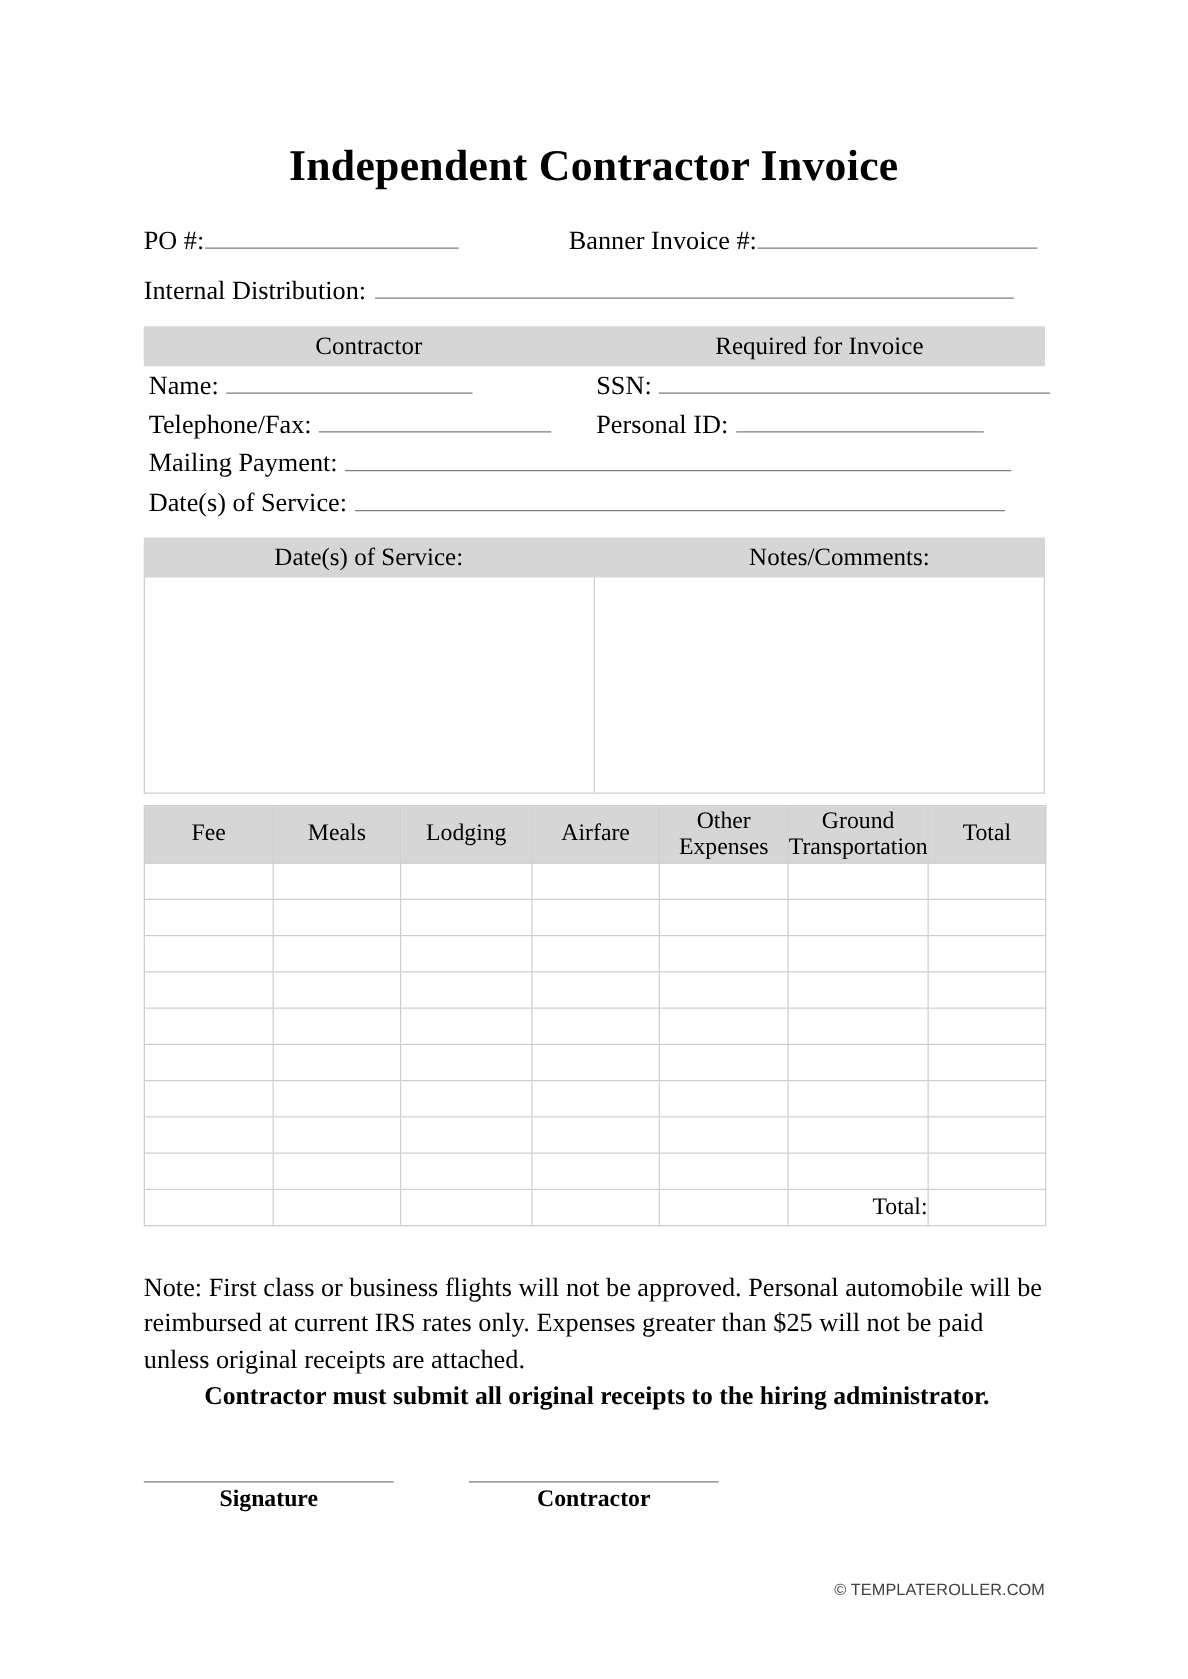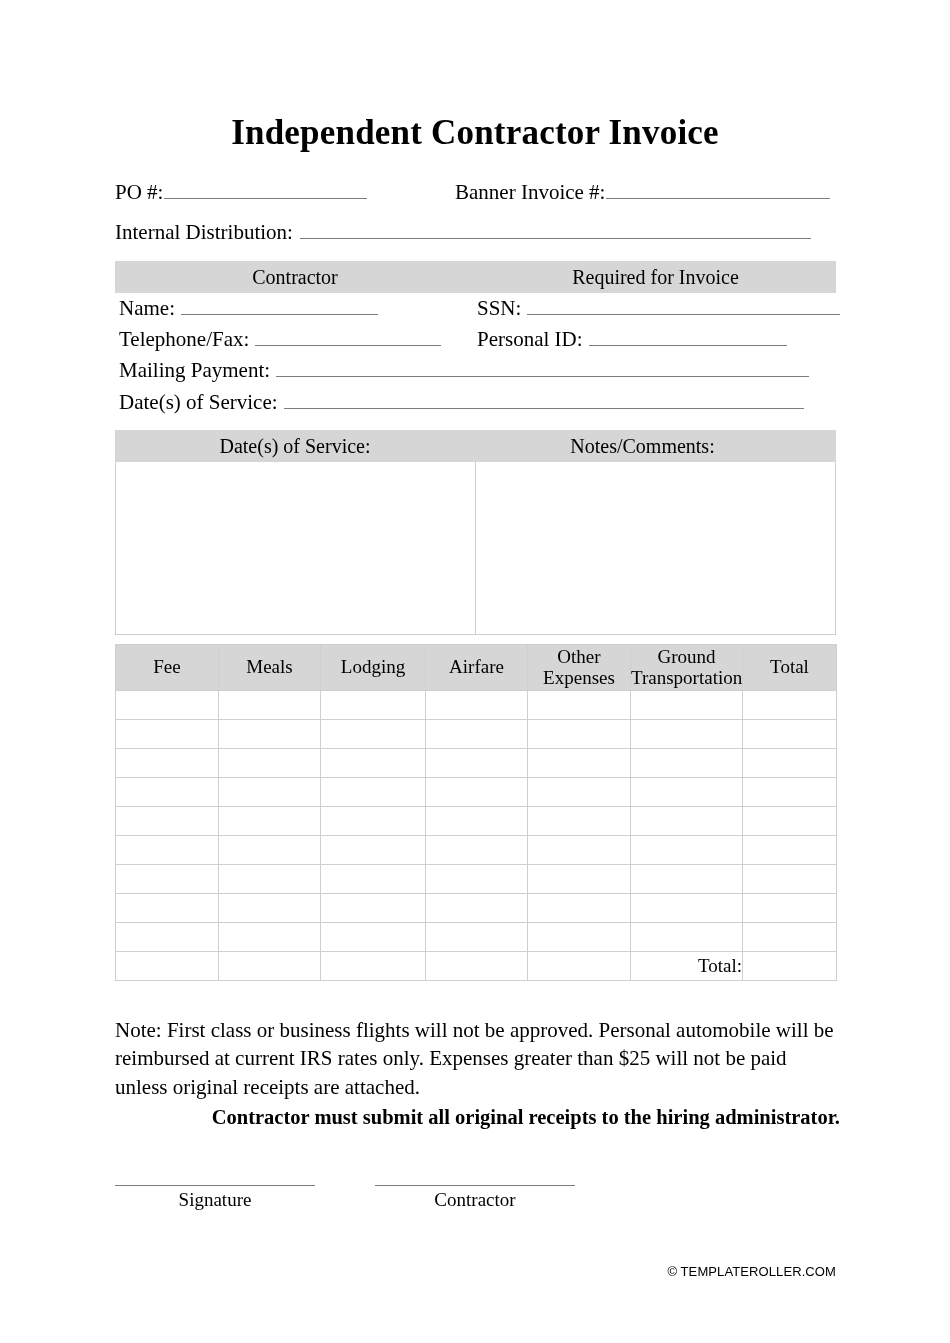--- a/index.html
+++ b/index.html
@@ -100,21 +100,21 @@
   .fl-name     { width: 197px; margin-left: 6px; }
   .fl-ssn      { width: 313px; margin-left: 6px; }
   .fl-tel      { width: 186px; margin-left: 6px; }
   .fl-empid    { width: 198px; margin-left: 6px; }
   .fl-mail     { width: 533px; margin-left: 6px; }
   .fl-service  { width: 520px; margin-left: 6px; }
 
   
   .band-notes { top: 430px; height: 32px; }
   .bn-left  { left: 0px;   width: 360px; }
-  .bn-right { left: 347px; width: 361px; }
+  .bn-right { left: 376px; width: 361px; }
 
   .notes-body {
     position: absolute;
     left: 115px;
     top: 462px;
     width: 721px;
     height: 173px;
     box-sizing: border-box;
     border: 1px solid #cfcfcf;
     border-top: none;
@@ -178,32 +178,33 @@
     line-height: 1.35;
     text-align: left;
   }
   .note-label { font-weight: normal; }
 
   .note-bold {
     position: absolute;
     left: 115px;
     top: 1106px;
     width: 725px;
-    text-align: right;
+    text-align: center;
     font-size: 20.5px;
     font-weight: bold;
   }
 
   
   .sig-group {
     position: absolute;
     top: 1184px;
     left: 115px;
     width: 721px;
     height: 50px;
+    font-weight: bold;
   }
   .sig-item {
     position: absolute;
     top: 0;
     width: 200px;
     text-align: center;
   }
   .sig-1 { left: 0px; }
   .sig-2 { left: 260px; }
   .sig-3 { left: 519px; }
@@ -219,21 +220,21 @@
 
   
   .footer {
     position: absolute;
     left: 0;
     top: 1264px;
     width: 836px;
     text-align: right;
     font-family: "Liberation Sans", sans-serif;
     font-size: 13px;
-    color: #000000;
+    color: #404040;
     letter-spacing: 0.1px;
   }
 </style>
 </head>
 <body>
 
 <div class="page">
 
   <div class="doc-title">Independent Contractor Invoice</div>
 

